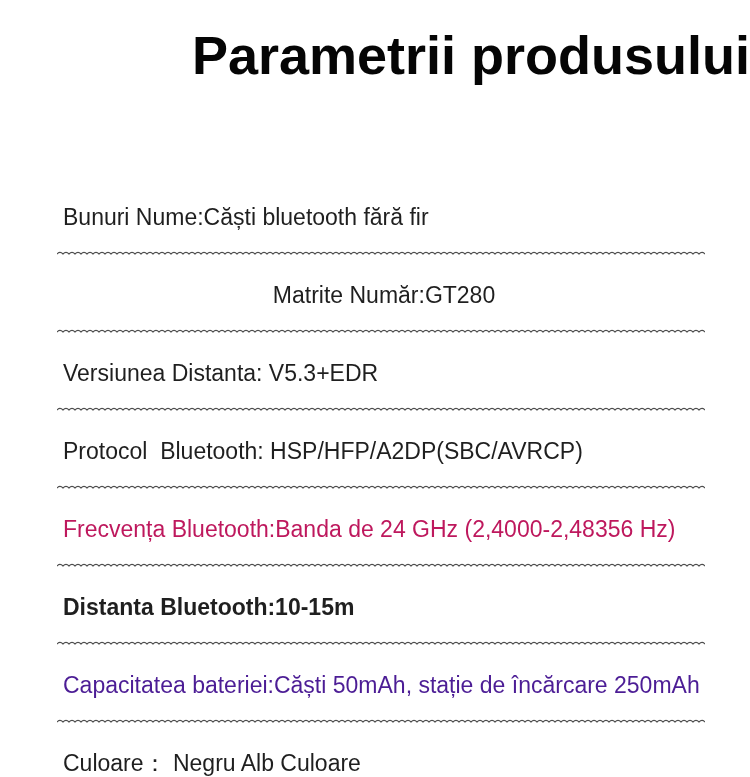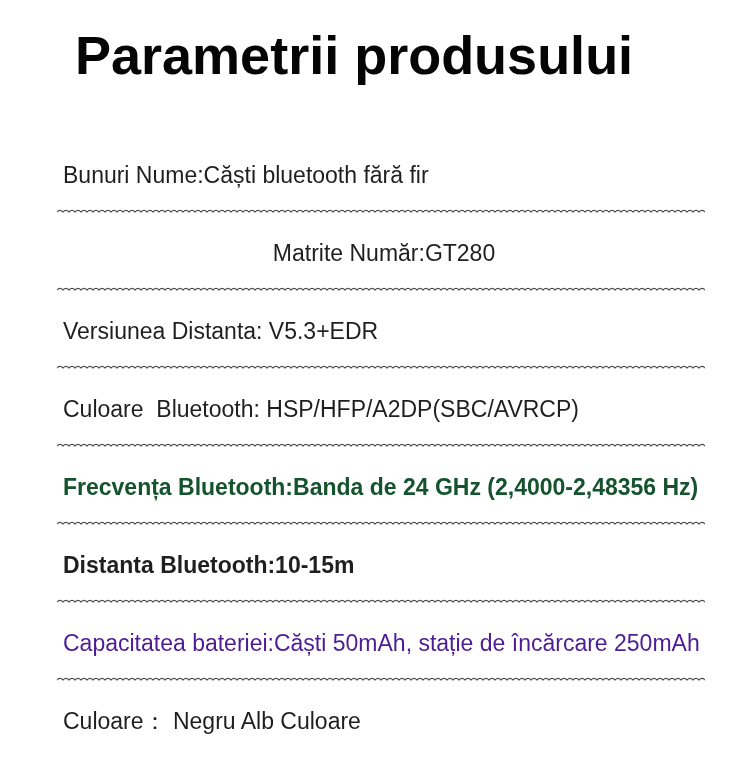--- a/index.html
+++ b/index.html
@@ -17,21 +17,21 @@
   .page-title {
     margin: 24px 0 0 75px;
     font-size: 54px;
     line-height: 62px;
     font-weight: bold;
     color: #050505;
     letter-spacing: 0px;
     white-space: nowrap;
   }
   .params {
-    margin: 77px 45px 0 57px; 
+    margin: 119px 45px 0 57px; 
   }
   .param-row {
     display: block;
   }
   .param-text {
     display: block;
     padding-left: 6px;
     font-size: 23px;
     line-height: 24px;
     color: #1f1f1f;
@@ -41,21 +41,21 @@
     display: block;
     width: 648px;
     height: 5px;
     margin: 21px 0 28px 0;
   }
 </style>
 </head>
 <body style="background: rgb(255, 255, 255);">
 
 <div class="page">
-  <h1 class="page-title" style="color: rgb(5, 5, 5);">Parametrii produsului</h1>
+  <h1 class="page-title" style="color: rgb(5, 5, 5); text-align: right;">Parametrii produsului</h1>
 
   <div class="params" id="param-list">
   <div class="param-row">
     <span class="param-text" style="color: rgb(31, 31, 31);">Bunuri Nume:Căști bluetooth fără fir</span>
   </div>
 
   <svg class="sep" width="648" height="5" viewBox="0 0 648 5" xmlns="http://www.w3.org/2000/svg">
     <path fill="none" stroke-width="1.1" d="M0 4 q3 -3.2 6 0 q3 -3.2 6 0 q3 -3.2 6 0 q3 -3.2 6 0 q3 -3.2 6 0 q3 -3.2 6 0 q3 -3.2 6 0 q3 -3.2 6 0 q3 -3.2 6 0 q3 -3.2 6 0 q3 -3.2 6 0 q3 -3.2 6 0 q3 -3.2 6 0 q3 -3.2 6 0 q3 -3.2 6 0 q3 -3.2 6 0 q3 -3.2 6 0 q3 -3.2 6 0 q3 -3.2 6 0 q3 -3.2 6 0 q3 -3.2 6 0 q3 -3.2 6 0 q3 -3.2 6 0 q3 -3.2 6 0 q3 -3.2 6 0 q3 -3.2 6 0 q3 -3.2 6 0 q3 -3.2 6 0 q3 -3.2 6 0 q3 -3.2 6 0 q3 -3.2 6 0 q3 -3.2 6 0 q3 -3.2 6 0 q3 -3.2 6 0 q3 -3.2 6 0 q3 -3.2 6 0 q3 -3.2 6 0 q3 -3.2 6 0 q3 -3.2 6 0 q3 -3.2 6 0 q3 -3.2 6 0 q3 -3.2 6 0 q3 -3.2 6 0 q3 -3.2 6 0 q3 -3.2 6 0 q3 -3.2 6 0 q3 -3.2 6 0 q3 -3.2 6 0 q3 -3.2 6 0 q3 -3.2 6 0 q3 -3.2 6 0 q3 -3.2 6 0 q3 -3.2 6 0 q3 -3.2 6 0 q3 -3.2 6 0 q3 -3.2 6 0 q3 -3.2 6 0 q3 -3.2 6 0 q3 -3.2 6 0 q3 -3.2 6 0 q3 -3.2 6 0 q3 -3.2 6 0 q3 -3.2 6 0 q3 -3.2 6 0 q3 -3.2 6 0 q3 -3.2 6 0 q3 -3.2 6 0 q3 -3.2 6 0 q3 -3.2 6 0 q3 -3.2 6 0 q3 -3.2 6 0 q3 -3.2 6 0 q3 -3.2 6 0 q3 -3.2 6 0 q3 -3.2 6 0 q3 -3.2 6 0 q3 -3.2 6 0 q3 -3.2 6 0 q3 -3.2 6 0 q3 -3.2 6 0 q3 -3.2 6 0 q3 -3.2 6 0 q3 -3.2 6 0 q3 -3.2 6 0 q3 -3.2 6 0 q3 -3.2 6 0 q3 -3.2 6 0 q3 -3.2 6 0 q3 -3.2 6 0 q3 -3.2 6 0 q3 -3.2 6 0 q3 -3.2 6 0 q3 -3.2 6 0 q3 -3.2 6 0 q3 -3.2 6 0 q3 -3.2 6 0 q3 -3.2 6 0 q3 -3.2 6 0 q3 -3.2 6 0 q3 -3.2 6 0 q3 -3.2 6 0 q3 -3.2 6 0 q3 -3.2 6 0 q3 -3.2 6 0 q3 -3.2 6 0 q3 -3.2 6 0 q3 -3.2 6 0 q3 -3.2 6 0" stroke="#4d4d4d"></path>
   </svg>
 
@@ -69,29 +69,29 @@
 
   <div class="param-row">
     <span class="param-text" style="color: rgb(31, 31, 31);">Versiunea Distanta: V5.3+EDR</span>
   </div>
 
   <svg class="sep" width="648" height="5" viewBox="0 0 648 5" xmlns="http://www.w3.org/2000/svg">
     <path fill="none" stroke-width="1.1" d="M0 4 q3 -3.2 6 0 q3 -3.2 6 0 q3 -3.2 6 0 q3 -3.2 6 0 q3 -3.2 6 0 q3 -3.2 6 0 q3 -3.2 6 0 q3 -3.2 6 0 q3 -3.2 6 0 q3 -3.2 6 0 q3 -3.2 6 0 q3 -3.2 6 0 q3 -3.2 6 0 q3 -3.2 6 0 q3 -3.2 6 0 q3 -3.2 6 0 q3 -3.2 6 0 q3 -3.2 6 0 q3 -3.2 6 0 q3 -3.2 6 0 q3 -3.2 6 0 q3 -3.2 6 0 q3 -3.2 6 0 q3 -3.2 6 0 q3 -3.2 6 0 q3 -3.2 6 0 q3 -3.2 6 0 q3 -3.2 6 0 q3 -3.2 6 0 q3 -3.2 6 0 q3 -3.2 6 0 q3 -3.2 6 0 q3 -3.2 6 0 q3 -3.2 6 0 q3 -3.2 6 0 q3 -3.2 6 0 q3 -3.2 6 0 q3 -3.2 6 0 q3 -3.2 6 0 q3 -3.2 6 0 q3 -3.2 6 0 q3 -3.2 6 0 q3 -3.2 6 0 q3 -3.2 6 0 q3 -3.2 6 0 q3 -3.2 6 0 q3 -3.2 6 0 q3 -3.2 6 0 q3 -3.2 6 0 q3 -3.2 6 0 q3 -3.2 6 0 q3 -3.2 6 0 q3 -3.2 6 0 q3 -3.2 6 0 q3 -3.2 6 0 q3 -3.2 6 0 q3 -3.2 6 0 q3 -3.2 6 0 q3 -3.2 6 0 q3 -3.2 6 0 q3 -3.2 6 0 q3 -3.2 6 0 q3 -3.2 6 0 q3 -3.2 6 0 q3 -3.2 6 0 q3 -3.2 6 0 q3 -3.2 6 0 q3 -3.2 6 0 q3 -3.2 6 0 q3 -3.2 6 0 q3 -3.2 6 0 q3 -3.2 6 0 q3 -3.2 6 0 q3 -3.2 6 0 q3 -3.2 6 0 q3 -3.2 6 0 q3 -3.2 6 0 q3 -3.2 6 0 q3 -3.2 6 0 q3 -3.2 6 0 q3 -3.2 6 0 q3 -3.2 6 0 q3 -3.2 6 0 q3 -3.2 6 0 q3 -3.2 6 0 q3 -3.2 6 0 q3 -3.2 6 0 q3 -3.2 6 0 q3 -3.2 6 0 q3 -3.2 6 0 q3 -3.2 6 0 q3 -3.2 6 0 q3 -3.2 6 0 q3 -3.2 6 0 q3 -3.2 6 0 q3 -3.2 6 0 q3 -3.2 6 0 q3 -3.2 6 0 q3 -3.2 6 0 q3 -3.2 6 0 q3 -3.2 6 0 q3 -3.2 6 0 q3 -3.2 6 0 q3 -3.2 6 0 q3 -3.2 6 0 q3 -3.2 6 0 q3 -3.2 6 0 q3 -3.2 6 0" stroke="#4d4d4d"></path>
   </svg>
 
   <div class="param-row">
-    <span class="param-text" style="color: rgb(31, 31, 31);">Culoare  Bluetooth: HSP/HFP/A2DP(SBC/AVRCP)</span>
+    <span class="param-text" style="color: rgb(31, 31, 31);">Protocol  Bluetooth: HSP/HFP/A2DP(SBC/AVRCP)</span>
   </div>
 
   <svg class="sep" width="648" height="5" viewBox="0 0 648 5" xmlns="http://www.w3.org/2000/svg">
     <path fill="none" stroke-width="1.1" d="M0 4 q3 -3.2 6 0 q3 -3.2 6 0 q3 -3.2 6 0 q3 -3.2 6 0 q3 -3.2 6 0 q3 -3.2 6 0 q3 -3.2 6 0 q3 -3.2 6 0 q3 -3.2 6 0 q3 -3.2 6 0 q3 -3.2 6 0 q3 -3.2 6 0 q3 -3.2 6 0 q3 -3.2 6 0 q3 -3.2 6 0 q3 -3.2 6 0 q3 -3.2 6 0 q3 -3.2 6 0 q3 -3.2 6 0 q3 -3.2 6 0 q3 -3.2 6 0 q3 -3.2 6 0 q3 -3.2 6 0 q3 -3.2 6 0 q3 -3.2 6 0 q3 -3.2 6 0 q3 -3.2 6 0 q3 -3.2 6 0 q3 -3.2 6 0 q3 -3.2 6 0 q3 -3.2 6 0 q3 -3.2 6 0 q3 -3.2 6 0 q3 -3.2 6 0 q3 -3.2 6 0 q3 -3.2 6 0 q3 -3.2 6 0 q3 -3.2 6 0 q3 -3.2 6 0 q3 -3.2 6 0 q3 -3.2 6 0 q3 -3.2 6 0 q3 -3.2 6 0 q3 -3.2 6 0 q3 -3.2 6 0 q3 -3.2 6 0 q3 -3.2 6 0 q3 -3.2 6 0 q3 -3.2 6 0 q3 -3.2 6 0 q3 -3.2 6 0 q3 -3.2 6 0 q3 -3.2 6 0 q3 -3.2 6 0 q3 -3.2 6 0 q3 -3.2 6 0 q3 -3.2 6 0 q3 -3.2 6 0 q3 -3.2 6 0 q3 -3.2 6 0 q3 -3.2 6 0 q3 -3.2 6 0 q3 -3.2 6 0 q3 -3.2 6 0 q3 -3.2 6 0 q3 -3.2 6 0 q3 -3.2 6 0 q3 -3.2 6 0 q3 -3.2 6 0 q3 -3.2 6 0 q3 -3.2 6 0 q3 -3.2 6 0 q3 -3.2 6 0 q3 -3.2 6 0 q3 -3.2 6 0 q3 -3.2 6 0 q3 -3.2 6 0 q3 -3.2 6 0 q3 -3.2 6 0 q3 -3.2 6 0 q3 -3.2 6 0 q3 -3.2 6 0 q3 -3.2 6 0 q3 -3.2 6 0 q3 -3.2 6 0 q3 -3.2 6 0 q3 -3.2 6 0 q3 -3.2 6 0 q3 -3.2 6 0 q3 -3.2 6 0 q3 -3.2 6 0 q3 -3.2 6 0 q3 -3.2 6 0 q3 -3.2 6 0 q3 -3.2 6 0 q3 -3.2 6 0 q3 -3.2 6 0 q3 -3.2 6 0 q3 -3.2 6 0 q3 -3.2 6 0 q3 -3.2 6 0 q3 -3.2 6 0 q3 -3.2 6 0 q3 -3.2 6 0 q3 -3.2 6 0 q3 -3.2 6 0 q3 -3.2 6 0 q3 -3.2 6 0" stroke="#4d4d4d"></path>
   </svg>
 
   <div class="param-row">
-    <span class="param-text" style="color: #14532d; font-weight: bold;">Frecvența Bluetooth:Banda de 24 GHz (2,4000-2,48356 Hz)</span>
+    <span class="param-text" style="color: #be185d;">Frecvența Bluetooth:Banda de 24 GHz (2,4000-2,48356 Hz)</span>
   </div>
 
   <svg class="sep" width="648" height="5" viewBox="0 0 648 5" xmlns="http://www.w3.org/2000/svg">
     <path fill="none" stroke-width="1.1" d="M0 4 q3 -3.2 6 0 q3 -3.2 6 0 q3 -3.2 6 0 q3 -3.2 6 0 q3 -3.2 6 0 q3 -3.2 6 0 q3 -3.2 6 0 q3 -3.2 6 0 q3 -3.2 6 0 q3 -3.2 6 0 q3 -3.2 6 0 q3 -3.2 6 0 q3 -3.2 6 0 q3 -3.2 6 0 q3 -3.2 6 0 q3 -3.2 6 0 q3 -3.2 6 0 q3 -3.2 6 0 q3 -3.2 6 0 q3 -3.2 6 0 q3 -3.2 6 0 q3 -3.2 6 0 q3 -3.2 6 0 q3 -3.2 6 0 q3 -3.2 6 0 q3 -3.2 6 0 q3 -3.2 6 0 q3 -3.2 6 0 q3 -3.2 6 0 q3 -3.2 6 0 q3 -3.2 6 0 q3 -3.2 6 0 q3 -3.2 6 0 q3 -3.2 6 0 q3 -3.2 6 0 q3 -3.2 6 0 q3 -3.2 6 0 q3 -3.2 6 0 q3 -3.2 6 0 q3 -3.2 6 0 q3 -3.2 6 0 q3 -3.2 6 0 q3 -3.2 6 0 q3 -3.2 6 0 q3 -3.2 6 0 q3 -3.2 6 0 q3 -3.2 6 0 q3 -3.2 6 0 q3 -3.2 6 0 q3 -3.2 6 0 q3 -3.2 6 0 q3 -3.2 6 0 q3 -3.2 6 0 q3 -3.2 6 0 q3 -3.2 6 0 q3 -3.2 6 0 q3 -3.2 6 0 q3 -3.2 6 0 q3 -3.2 6 0 q3 -3.2 6 0 q3 -3.2 6 0 q3 -3.2 6 0 q3 -3.2 6 0 q3 -3.2 6 0 q3 -3.2 6 0 q3 -3.2 6 0 q3 -3.2 6 0 q3 -3.2 6 0 q3 -3.2 6 0 q3 -3.2 6 0 q3 -3.2 6 0 q3 -3.2 6 0 q3 -3.2 6 0 q3 -3.2 6 0 q3 -3.2 6 0 q3 -3.2 6 0 q3 -3.2 6 0 q3 -3.2 6 0 q3 -3.2 6 0 q3 -3.2 6 0 q3 -3.2 6 0 q3 -3.2 6 0 q3 -3.2 6 0 q3 -3.2 6 0 q3 -3.2 6 0 q3 -3.2 6 0 q3 -3.2 6 0 q3 -3.2 6 0 q3 -3.2 6 0 q3 -3.2 6 0 q3 -3.2 6 0 q3 -3.2 6 0 q3 -3.2 6 0 q3 -3.2 6 0 q3 -3.2 6 0 q3 -3.2 6 0 q3 -3.2 6 0 q3 -3.2 6 0 q3 -3.2 6 0 q3 -3.2 6 0 q3 -3.2 6 0 q3 -3.2 6 0 q3 -3.2 6 0 q3 -3.2 6 0 q3 -3.2 6 0 q3 -3.2 6 0 q3 -3.2 6 0 q3 -3.2 6 0" stroke="#4d4d4d"></path>
   </svg>
 
   <div class="param-row">
     <span class="param-text" style="color: rgb(31, 31, 31); font-weight: bold;">Distanta Bluetooth:10-15m</span>
   </div>
 

